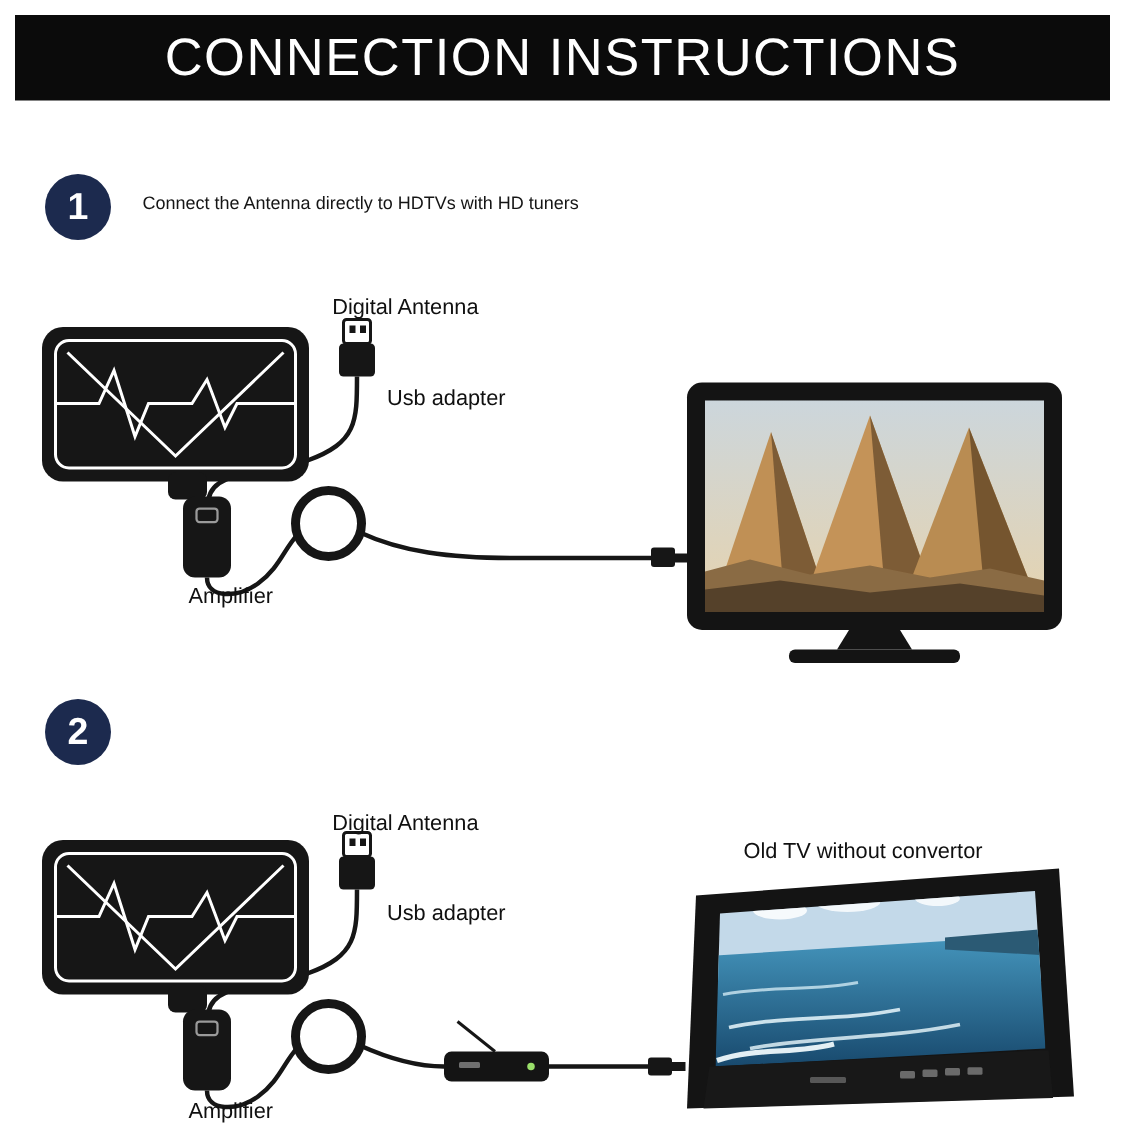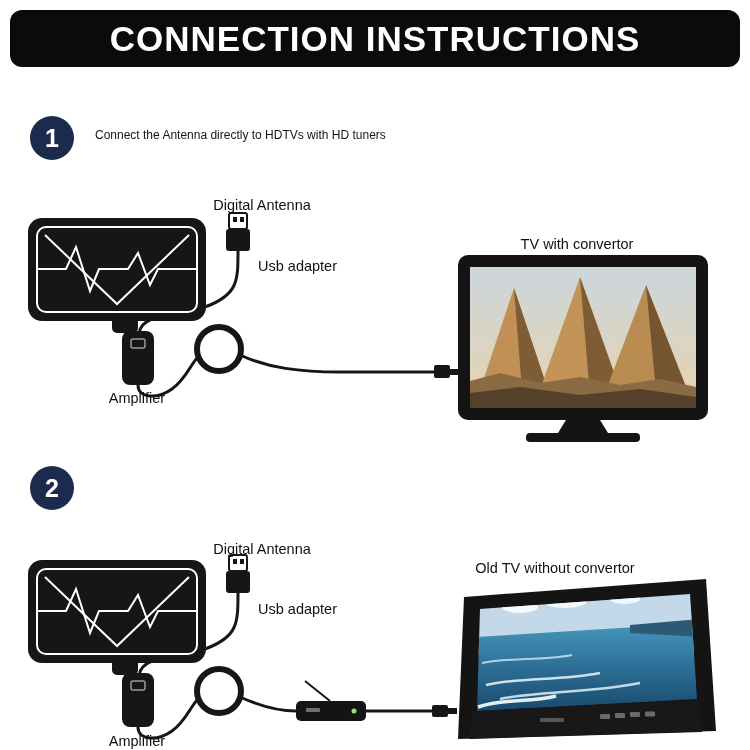--- a/index.html
+++ b/index.html
@@ -2,32 +2,32 @@
 <html style="--header-bg: #0b0b0b; --step-circle: #1c2a4e;"><head>
 <meta charset="utf-8">
 <style>
   * { margin:0; padding:0; box-sizing:border-box; }
   html,body { width:750px; height:750px; background:#ffffff; font-family:"Liberation Sans",sans-serif; }
   .page { position:relative; width:750px; height:750px; background:#ffffff; overflow:hidden; }
   .header {
     position:absolute; left:10px; top:10px; width:730px; height:57px;
     background:var(--header-bg,#0b0b0b); color:#ffffff;
     display:flex; align-items:center; justify-content:center;
-    font-size:35px; font-weight:700; letter-spacing:1px;border-radius:12px;
+    font-size:35px; font-weight:400; letter-spacing:1px;
   }
   .step-badge {
     position:absolute; width:44px; height:44px; border-radius:50%;
     background:var(--step-circle,#1c2a4e); color:#ffffff;
     display:flex; align-items:center; justify-content:center;
     font-size:25px; font-weight:700;
   }
   .step-title { position:absolute; font-size:12px; color:#151515; }
   .diagram { position:absolute; left:0; }
   .label { position:absolute; font-size:14.5px; color:#101010; white-space:nowrap; }
-  .center { text-align:center; white-space:normal; }
+  .center { text-align:right; white-space:normal; }
 </style>
 </head>
 <body>
 
 <svg width="0" height="0" style="position:absolute" aria-hidden="true">
   <defs>
     <g id="antenna-assembly">
       <g>
         <rect x="229" y="28" width="18" height="16" rx="2" fill="#ffffff" stroke="#161616" stroke-width="2"></rect>
         <rect x="233" y="32" width="4" height="5" fill="#161616"></rect>
@@ -86,21 +86,20 @@
       <polygon points="470,223 470,196 500,188 540,198 580,192 620,200 660,194 696,202 696,223" fill="#8a6b44"></polygon>
       <polygon points="470,223 470,208 520,202 580,210 640,204 696,212 696,223" fill="#55412a"></polygon>
       <polygon points="566,235 600,235 608,248 558,248" fill="#141414"></polygon>
       <rect x="526" y="248" width="114" height="9" rx="4" fill="#141414"></rect>
     </g>
   </svg>
 
   <div class="label center" style="left:205px;top:197px;width:114px">Digital Antenna</div>
   <div class="label" style="left:258px;top:258px">Usb adapter</div>
   <div class="label center" style="left:92px;top:390px;width:90px">Amplifier</div>
-  <div class="label center" style="left:497px;top:236px;width:160px">TV with convertor</div>
 
   <div class="step-badge" style="left:30px;top:466px">2</div>
 
   <svg class="diagram" style="top:535px" width="750" height="215" viewBox="0 0 750 215">
     <defs>
       <linearGradient id="sea2" x1="0" y1="0" x2="0" y2="1">
         <stop offset="0" stop-color="#4596bd"></stop>
         <stop offset="1" stop-color="#123f63"></stop>
       </linearGradient>
       <clipPath id="screen2clip">

